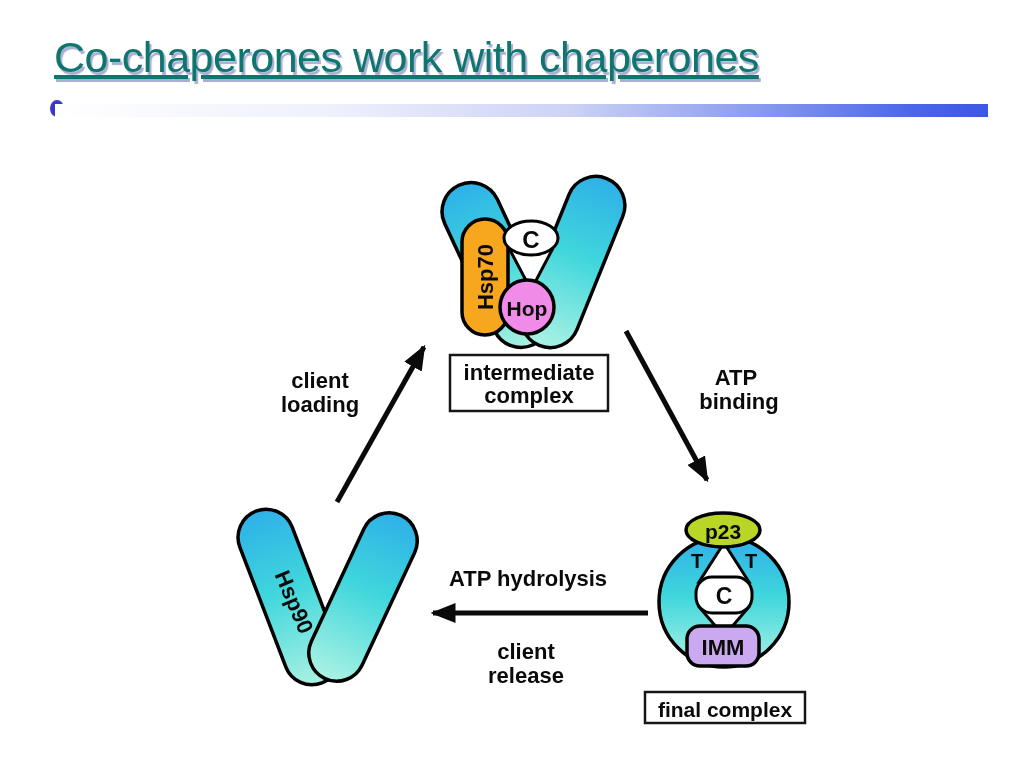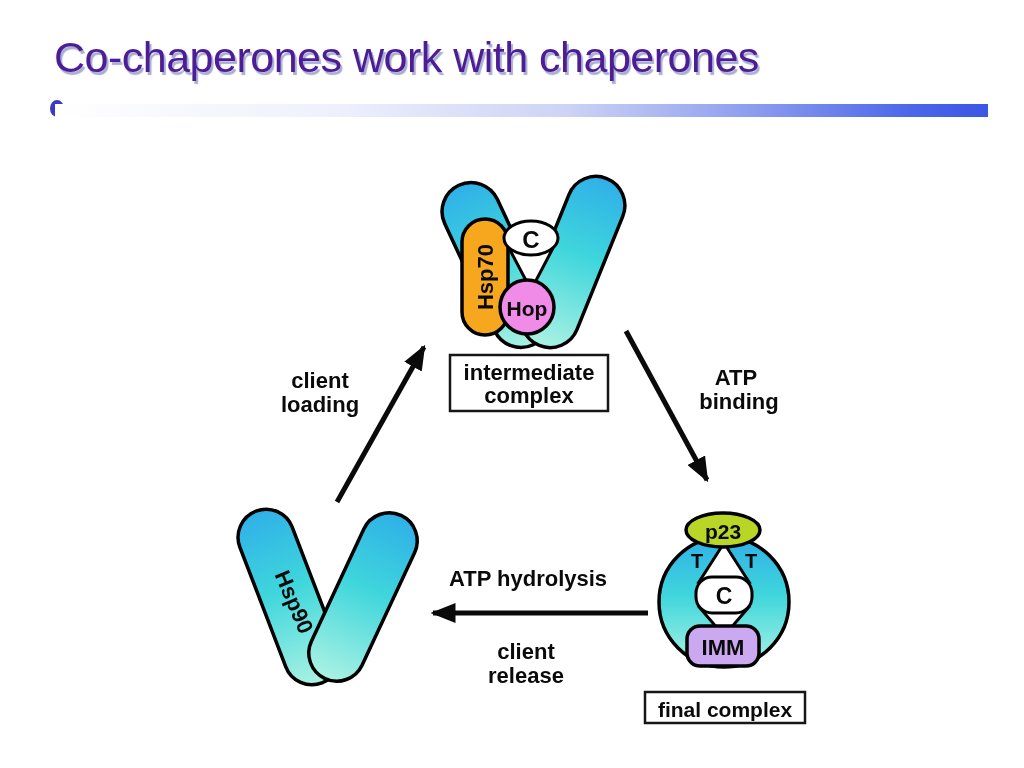--- a/index.html
+++ b/index.html
@@ -3,23 +3,24 @@
 <meta charset="utf-8">
 <style>
   html,body{margin:0;padding:0;background:#ffffff;}
   #slide{
     position:relative;width:1024px;height:768px;background:#ffffff;overflow:hidden;
     font-family:"Liberation Sans","DejaVu Sans",sans-serif;
   }
   #title{
     position:absolute;left:54px;top:33px;
     font-size:43px;font-weight:400;letter-spacing:-0.5px;
-    color:#4c1d95;
+    color:#0f766e;
     text-shadow:2px 3px 1px #a9aed2;
     white-space:nowrap;
+    text-decoration:underline;
   }
   #bullet{
     position:absolute;left:50px;top:100px;width:14px;height:17px;
     background:#3A3AC8;border-radius:50%;
   }
   #underline-bar{
     position:absolute;left:55px;top:104px;width:933px;height:13px;
     background:linear-gradient(to right,
       #ffffff 0%, #eef0fc 30%, #ccd3f5 55%, #8b9cee 75%, #4a66e9 92%, #3b57e5 100%);
   }

